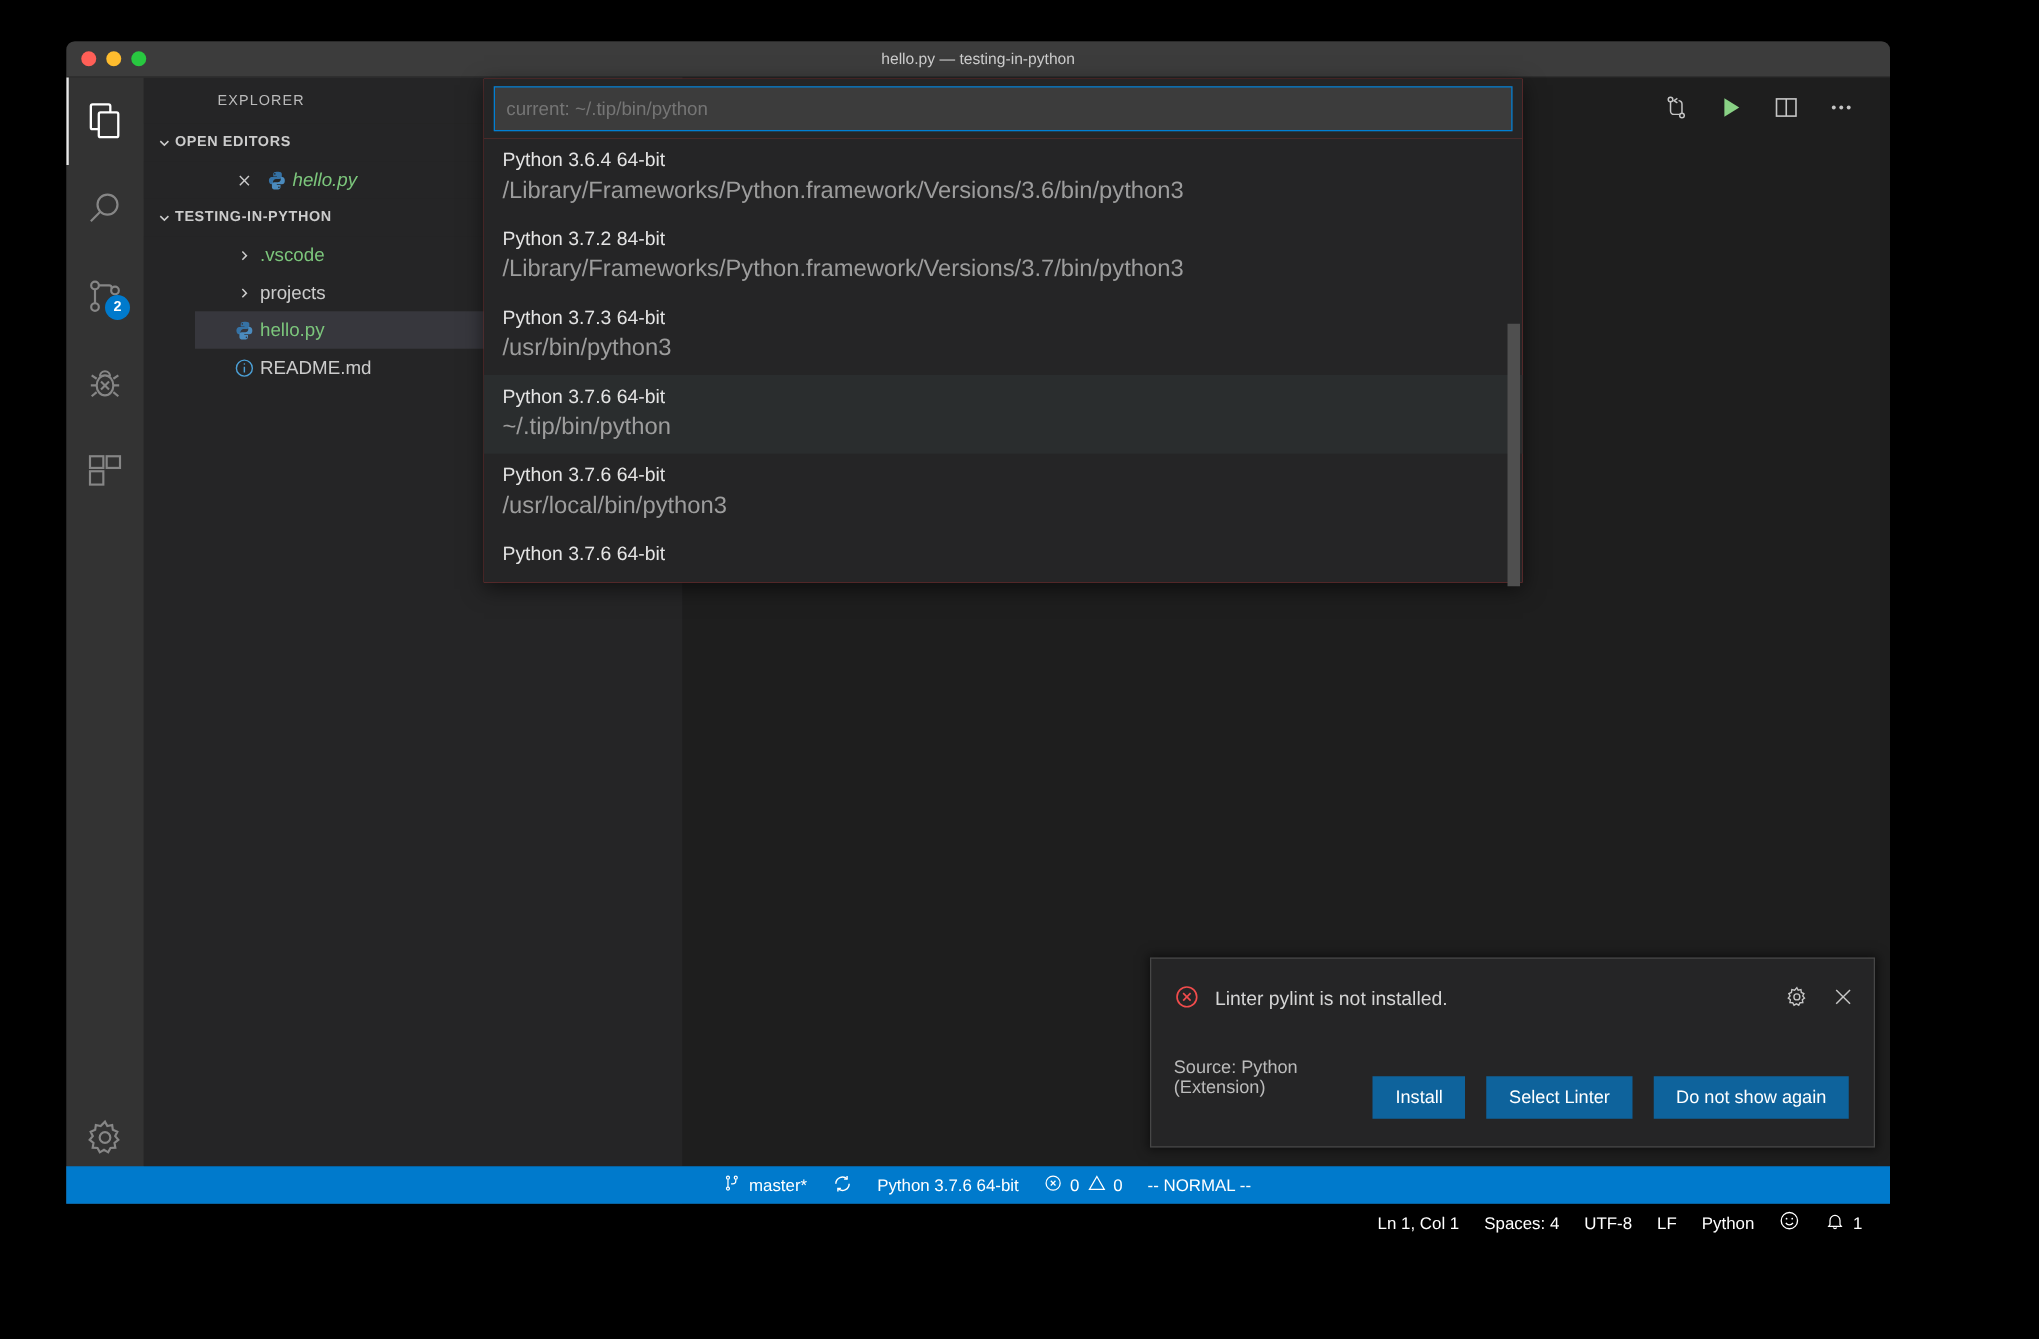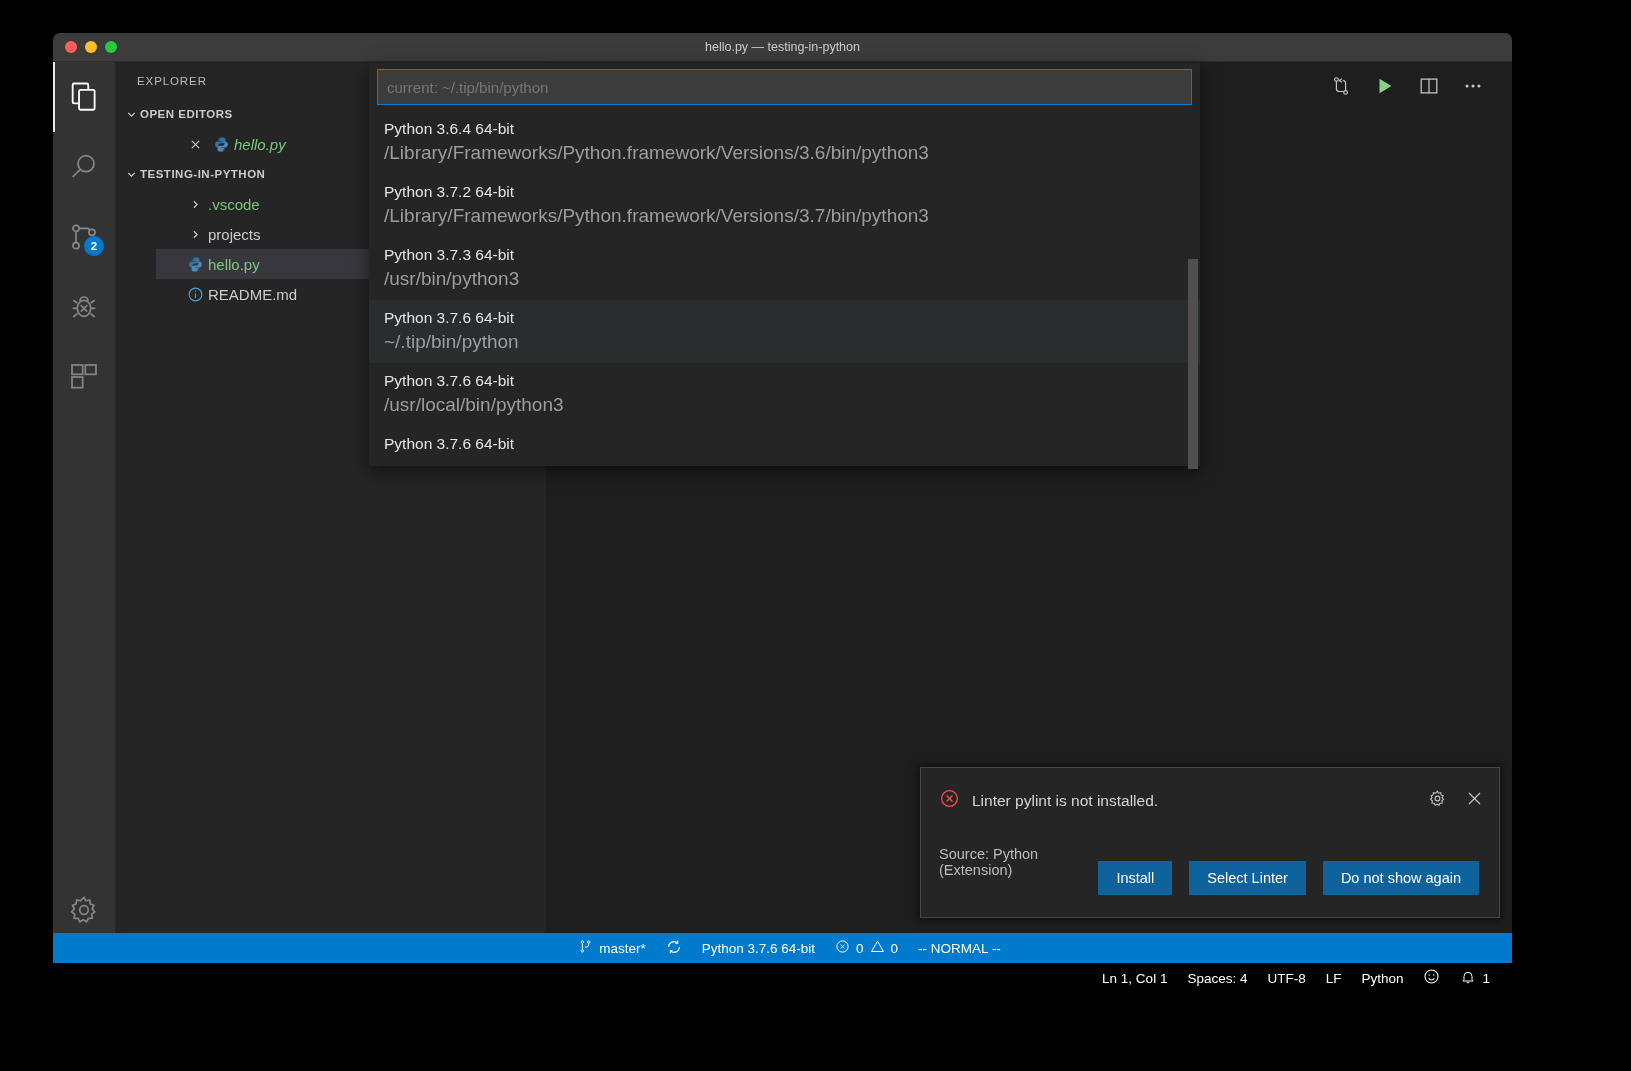--- a/index.html
+++ b/index.html
@@ -61,21 +61,21 @@
   }
   .act-spacer { flex: 1; }
   
   .sidebar {
     width: 431px; background: #252526;
     display: flex; flex-direction: column; flex-shrink: 0;
   }
   .sb-title {
     height: 37px; display: flex; align-items: center;
     padding-left: 22px; font-size: 11.5px; letter-spacing: .9px;
-    color: #bbbbbb; background: #252526;
+    color: #bbbbbb; background: #252526; margin-left: 37px;
   }
   .sec-header {
     height: 30px; display: flex; align-items: center;
     padding-left: 7px; background: #252526;
     font-size: 11.5px; font-weight: bold; letter-spacing: .5px;
     color: #cccccc;
   }
   .chev { width: 18px; display:flex; align-items:center; justify-content:center; color:#cccccc; }
   .tree-row {
     height: 30px; display: flex; align-items: center;
@@ -94,21 +94,21 @@
   }
   
   .editor-area { flex: 1; background: #1e1e1e; position: relative; }
   .editor-toolbar {
     position: absolute; right: 0; top: 0; height: 48px;
     display: flex; align-items: center; gap: 22px; padding-right: 28px;
   }
   .tb-icon { cursor: pointer; display: flex; align-items: center; justify-content: center; }
   
   .quickpick {
-    position: absolute; left: 316px; top: 30px;
+    position: absolute; left: 334px; top: 30px;
     width: 831px; background: #ef4444;
     box-shadow: 0 5px 16px rgba(0,0,0,.55);
     z-index: 30;
   }
   .qp-inputwrap { padding: 6px 8px 6px 8px; background: #252526; }
   .qp-input {
     width: 100%; height: 36px; background: #3c3c3c;
     border: 1px solid #007fd4; color: #cccccc;
     font-size: 15px; font-family: "Liberation Sans", sans-serif;
     padding: 0 9px; outline: none;
@@ -371,21 +371,21 @@
   <div class="quickpick">
     <div class="qp-inputwrap">
       <input class="qp-input" type="text" value="" placeholder="current: ~/.tip/bin/python" style="">
     </div>
     <div class="qp-list">
       <div class="qp-row">
         <div class="qp-label">Python 3.6.4 64-bit</div>
         <div class="qp-desc">/Library/Frameworks/Python.framework/Versions/3.6/bin/python3</div>
       </div>
       <div class="qp-row">
-        <div class="qp-label">Python 3.7.2 64-bit</div>
+        <div class="qp-label">Python 3.7.2 84-bit</div>
         <div class="qp-desc">/Library/Frameworks/Python.framework/Versions/3.7/bin/python3</div>
       </div>
       <div class="qp-row">
         <div class="qp-label">Python 3.7.3 64-bit</div>
         <div class="qp-desc">/usr/bin/python3</div>
       </div>
       <div class="qp-row active">
         <div class="qp-label">Python 3.7.6 64-bit</div>
         <div class="qp-desc">~/.tip/bin/python</div>
       </div>

